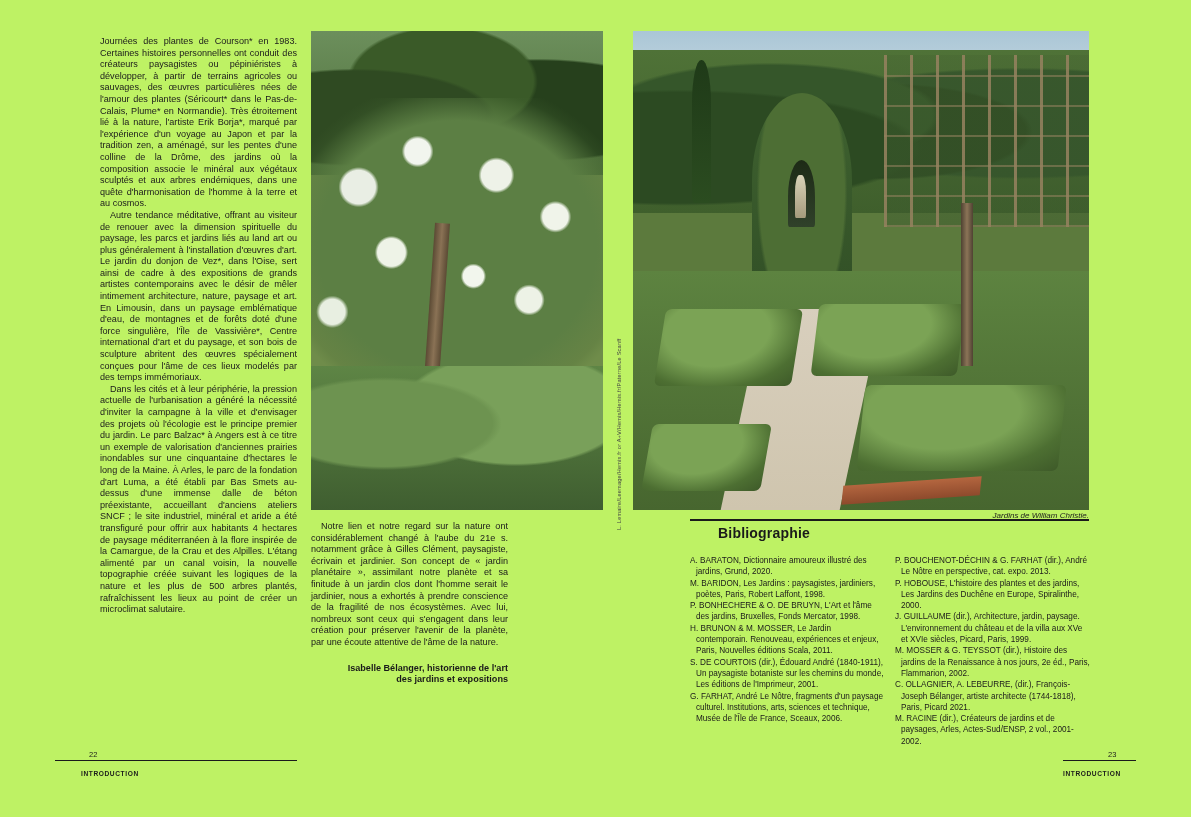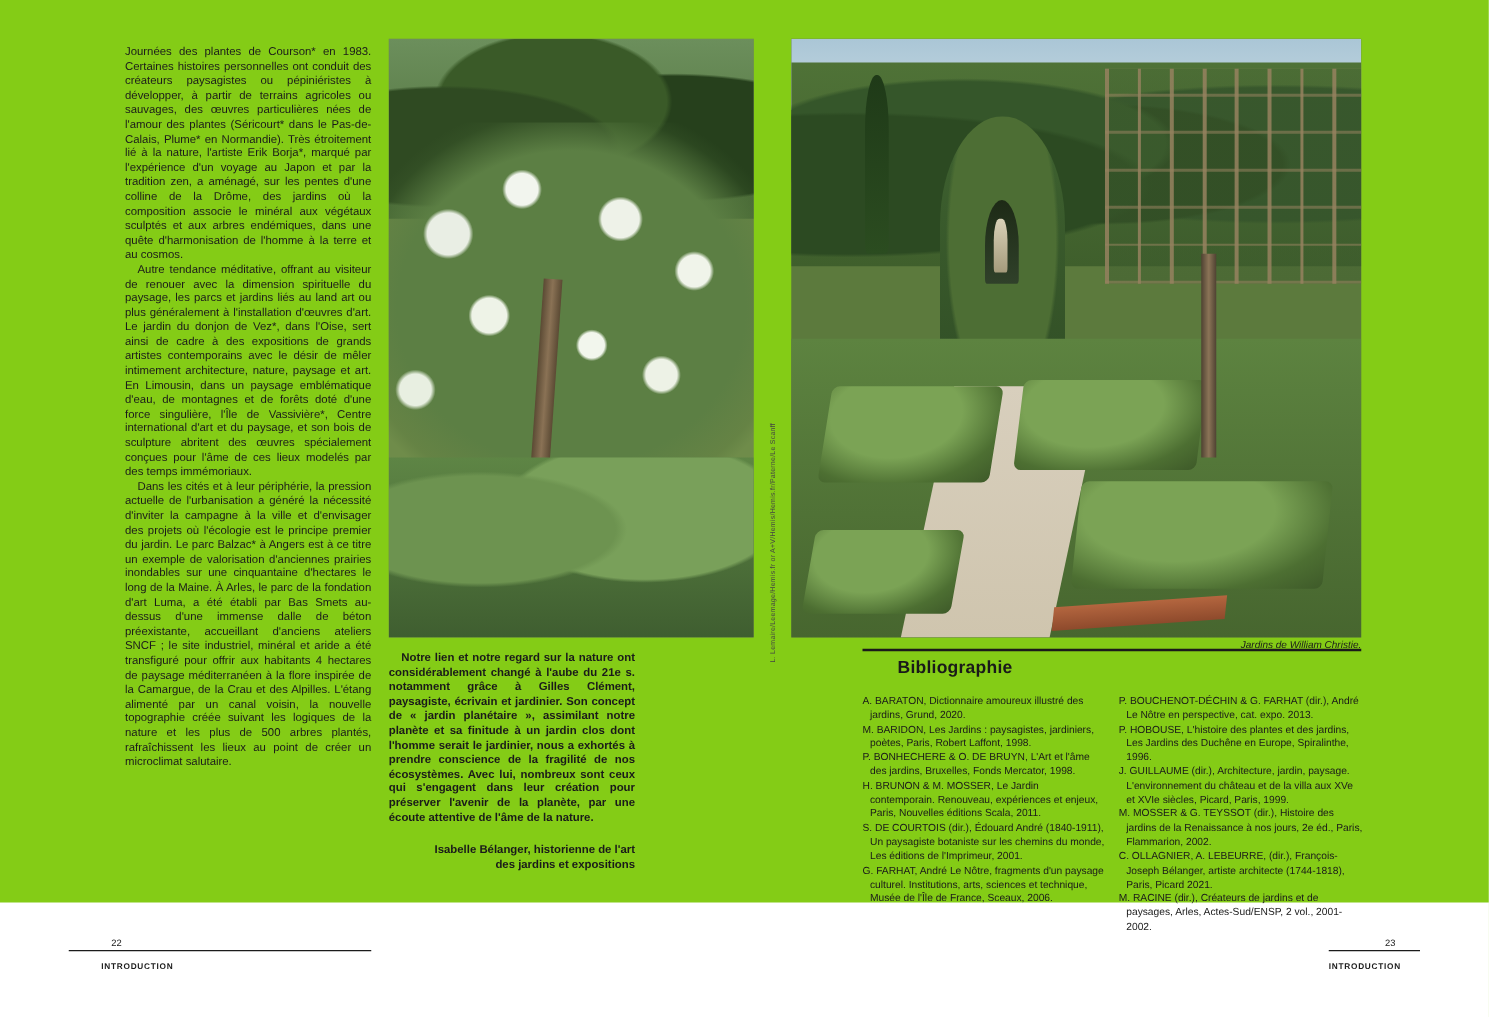--- a/index.html
+++ b/index.html
@@ -12,22 +12,22 @@
     height: 822px;
     position: relative;
     font-family: "Liberation Sans", sans-serif;
     color: #1a1a1a;
     overflow: hidden;
   }
   .page {
     position: absolute;
     left: 0; top: 0;
     width: 1191px;
-    height: 722px;
-    background: #84cc16;
+    height: 817px;
+    background: #bef264;
   }
 
   
   .left-col-text {
     position: absolute;
     left: 100px;
     top: 36px;
     width: 197px;
     font-size: 9.1px;
     line-height: 11.6px;
@@ -74,21 +74,21 @@
 
   .mid-bottom-text {
     position: absolute;
     left: 311px;
     top: 521px;
     width: 197px;
     font-size: 9.1px;
     line-height: 11.6px;
     text-align: justify;
   }
-  .mid-bottom-text p { margin: 0; text-indent: 10px; font-weight: bold; }
+  .mid-bottom-text p { margin: 0; text-indent: 10px; }
   .signature {
     margin-top: 14px;
     text-align: right;
     font-weight: bold;
     font-size: 9.1px;
     line-height: 11.6px;
     text-indent: 0 !important;
   }
 
   
@@ -343,21 +343,21 @@
     <p>A. BARATON, Dictionnaire amoureux illustré des jardins, Grund, 2020.</p>
     <p>M. BARIDON, Les Jardins : paysagistes, jardiniers, poètes, Paris, Robert Laffont, 1998.</p>
     <p>P. BONHECHERE &amp; O. DE BRUYN, L'Art et l'âme des jardins, Bruxelles, Fonds Mercator, 1998.</p>
     <p>H. BRUNON &amp; M. MOSSER, Le Jardin contemporain. Renouveau, expériences et enjeux, Paris, Nouvelles éditions Scala, 2011.</p>
     <p>S. DE COURTOIS (dir.), Édouard André (1840-1911), Un paysagiste botaniste sur les chemins du monde, Les éditions de l'Imprimeur, 2001.</p>
     <p>G. FARHAT, André Le Nôtre, fragments d'un paysage culturel. Institutions, arts, sciences et technique, Musée de l'Île de France, Sceaux, 2006.</p>
   </div>
 
   <div class="biblio-col c2">
     <p>P. BOUCHENOT-DÉCHIN &amp; G. FARHAT (dir.), André Le Nôtre en perspective, cat. expo. 2013.</p>
-    <p>P. HOBOUSE, L'histoire des plantes et des jardins, Les Jardins des Duchêne en Europe, Spiralinthe, 1996.</p>
+    <p>P. HOBOUSE, L'histoire des plantes et des jardins, Les Jardins des Duchêne en Europe, Spiralinthe, 2000.</p>
     <p>J. GUILLAUME (dir.), Architecture, jardin, paysage. L'environnement du château et de la villa aux XVe et XVIe siècles, Picard, Paris, 1999.</p>
     <p>M. MOSSER &amp; G. TEYSSOT (dir.), Histoire des jardins de la Renaissance à nos jours, 2e éd., Paris, Flammarion, 2002.</p>
     <p>C. OLLAGNIER, A. LEBEURRE, (dir.), François-Joseph Bélanger, artiste architecte (1744-1818), Paris, Picard 2021.</p>
     <p>M. RACINE (dir.), Créateurs de jardins et de paysages, Arles, Actes-Sud/ENSP, 2 vol., 2001-2002.</p>
   </div>
 
   <div class="folio-left">22</div>
   <div class="footer-rule-left"></div>
   <div class="footer-label-left">INTRODUCTION</div>
 

